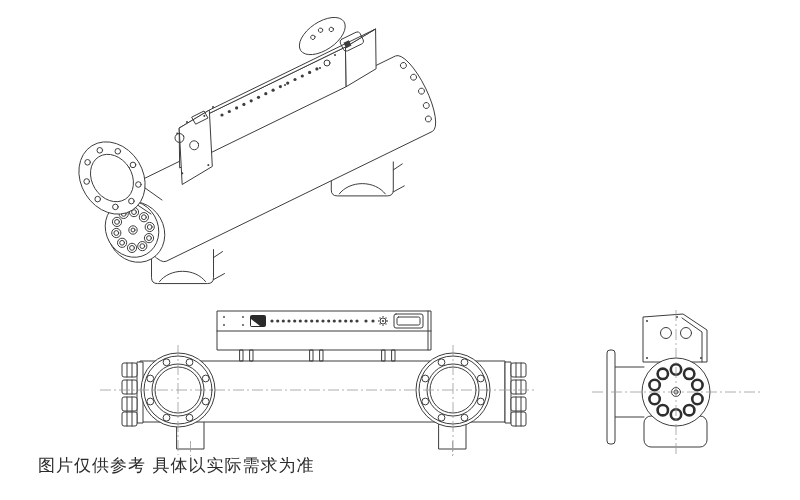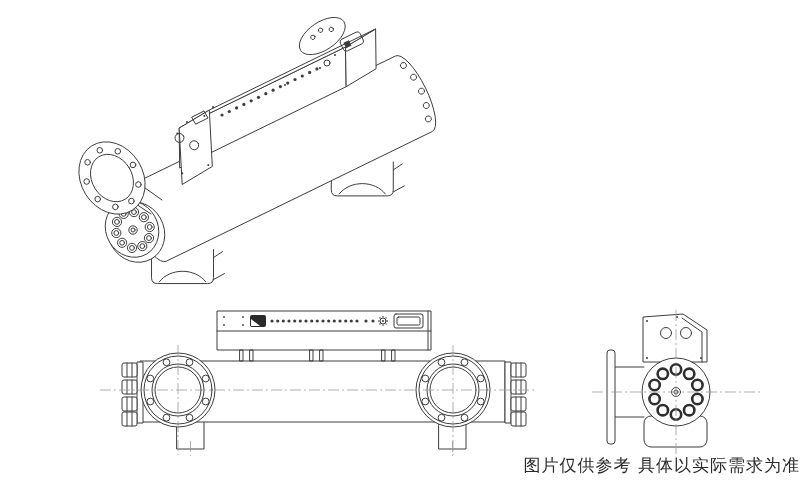--- a/index.html
+++ b/index.html
@@ -6,21 +6,21 @@
   body{width:800px;height:500px;position:relative;overflow:hidden;
        font-family:"DejaVu Sans","Liberation Sans",sans-serif;}
   .view{position:absolute;}
   svg{display:block;}
   svg *{vector-effect:non-scaling-stroke;}
   .ln{fill:none;stroke-width:1;stroke-linecap:round;stroke-linejoin:round;}
   .fw{fill:#ffffff;stroke-width:1;stroke-linejoin:round;}
   .bold{stroke-width:2.6;fill:none;}
   .dot{stroke:none;}
   .cl{fill:none;stroke-width:0.8;stroke-dasharray:11 3 2 3;}
-  .caption{position:absolute;left:0;top:454px;width:800px;text-align:right;
+  .caption{position:absolute;left:0;top:454px;width:800px;text-align:left;
            padding-left:38px;box-sizing:border-box;font-size:17px;color:#2b2b2b;
            letter-spacing:1px;}
 </style>
 </head>
 <body>
 
 <div class="view" style="left:55px;top:8px;">
 <svg width="412" height="282" viewBox="0 0 412 282">
   <g stroke="#3d3d3d">
 

